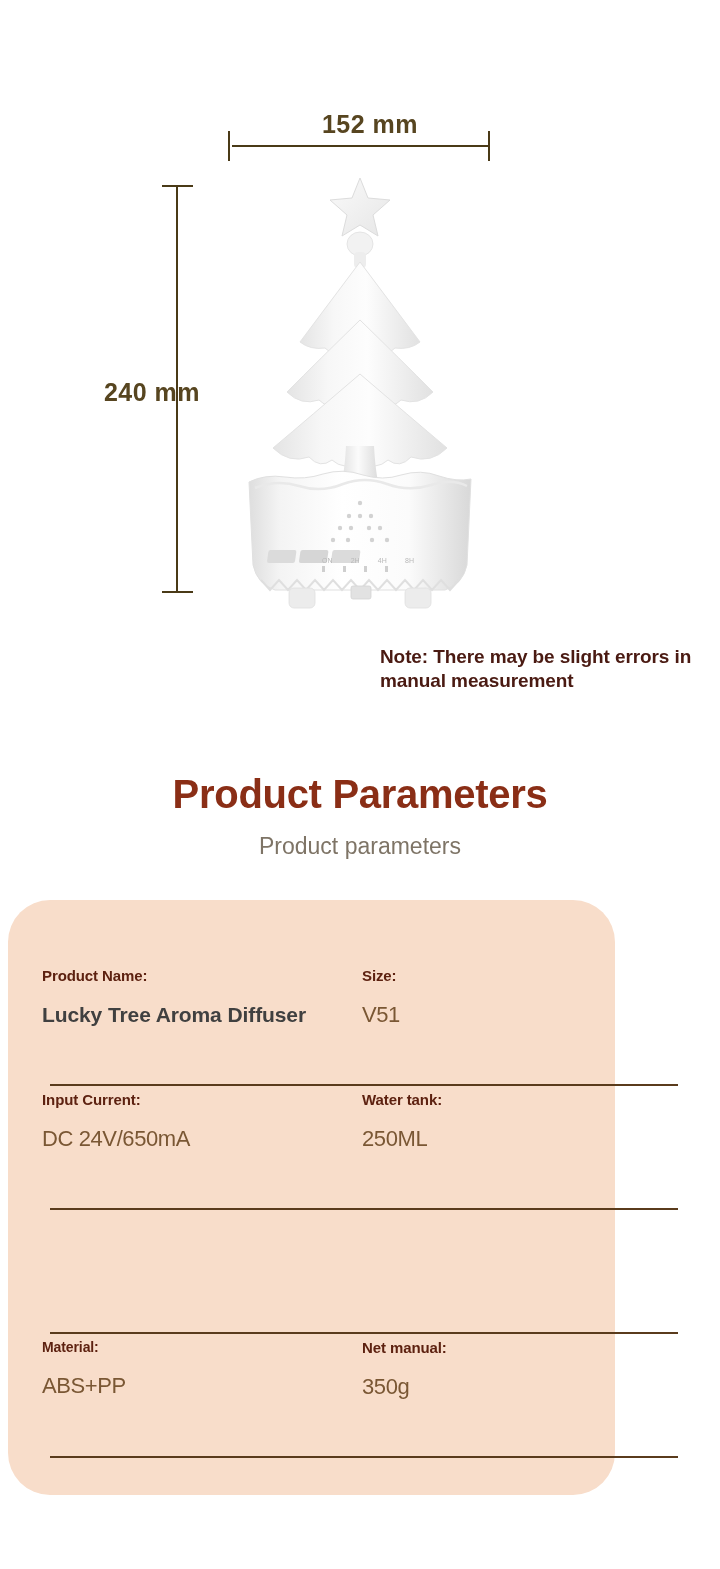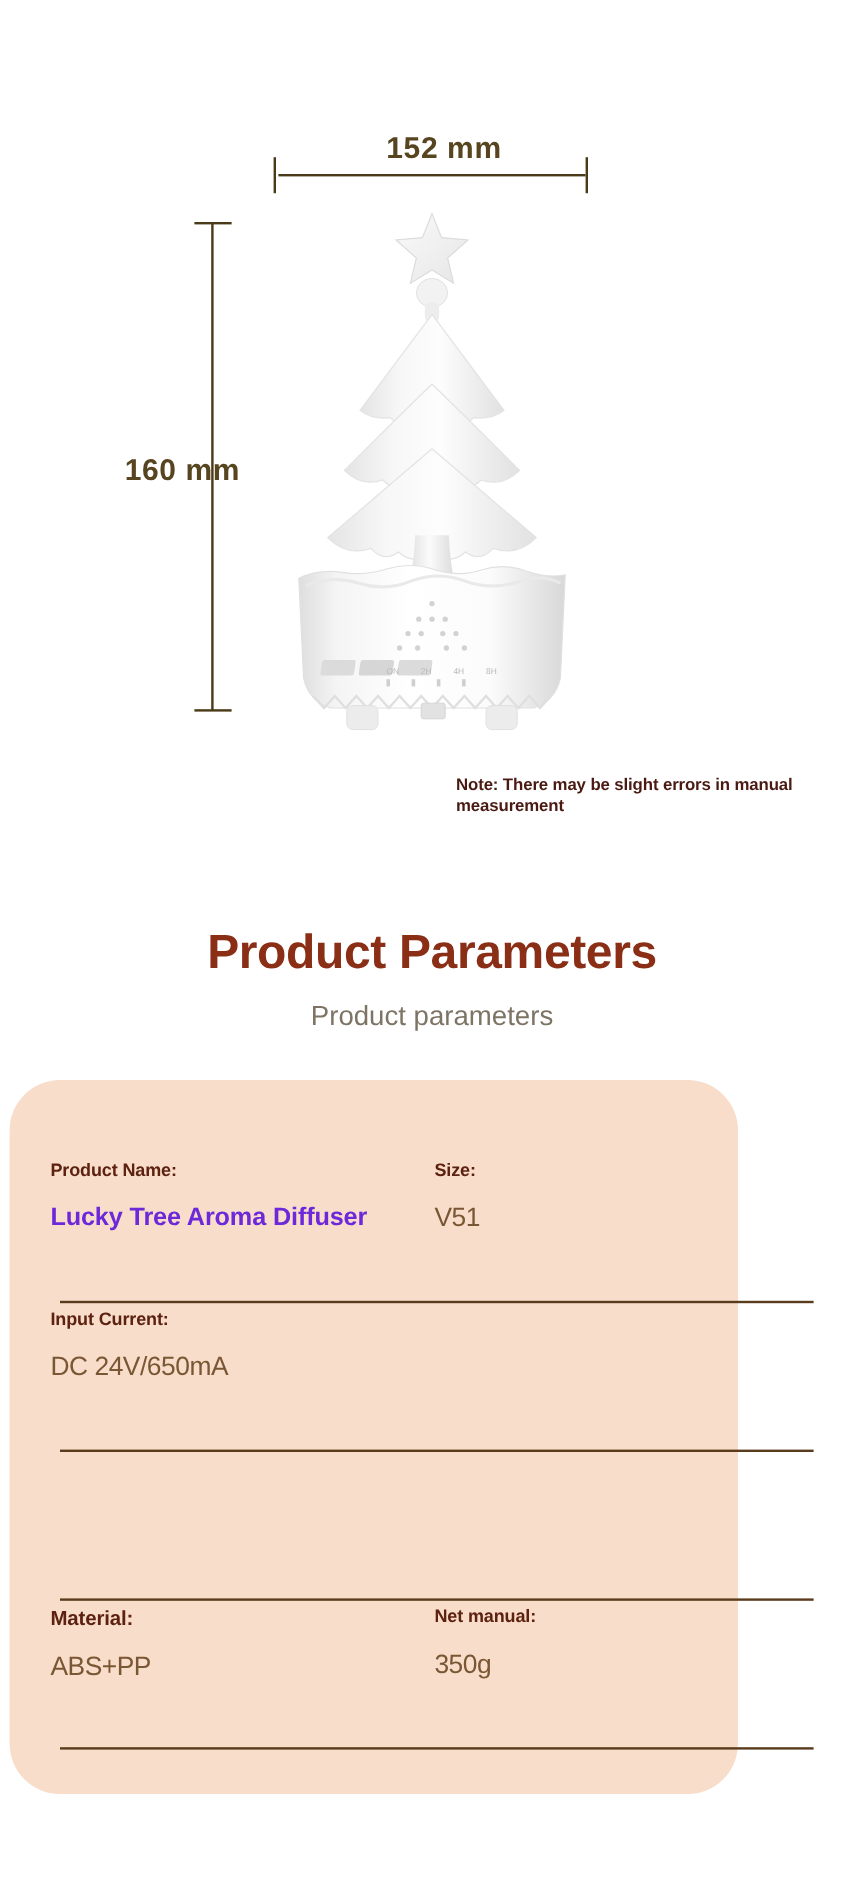--- a/index.html
+++ b/index.html
@@ -92,21 +92,21 @@
     width: 310px;
     height: 440px;
   }
   #product svg { display: block; width: 100%; height: 100%; }
 
   
   #note {
     position: absolute;
     left: 380px; top: 645px;
     width: 320px;
-    font-size: 14px;
+    font-size: 19px;
     font-weight: 700;
     line-height: 1.25;
     color: #4a1a12;
     letter-spacing: -0.1px;
   }
 
   
   #heading {
     position: absolute;
     left: 0; top: 772px;
@@ -160,34 +160,34 @@
 
   .spec-label {
     font-size: 15px;
     font-weight: 700;
     color: #5d2110;
     letter-spacing: -0.1px;
     line-height: 1;
     margin-bottom: 21px;
     white-space: nowrap;
   }
-  .spec-label.small { font-size: 17px; }
+  .spec-label.small { font-size: 14px; }
 
   .spec-value {
     font-size: 22px;
     font-weight: 400;
     color: #7a5734;
     line-height: 1;
     letter-spacing: -0.4px;
     white-space: nowrap;
   }
   .spec-value.bold {
     font-size: 21px;
     font-weight: 700;
-    color: #6d28d9;
+    color: #404040;
     letter-spacing: -0.1px;
   }
 
   .spec-divider {
     position: absolute;
     left: 8px;
     bottom: 0;
     width: 628px;
     height: 2px;
     background: #5a3b1c;
@@ -198,21 +198,21 @@
 
 <div id="page">
 
   <div id="diagram">
 
     <div class="dim-h-label">152 mm</div>
     <div class="dim-h-line"></div>
     <div class="dim-cap-v left"></div>
     <div class="dim-cap-v right"></div>
 
-    <div class="dim-v-label">160 mm</div>
+    <div class="dim-v-label">240 mm</div>
     <div class="dim-v-line"></div>
     <div class="dim-cap-h top"></div>
     <div class="dim-cap-h bottom"></div>
 
     <div id="product">
       <svg viewBox="0 0 310 440" xmlns="http://www.w3.org/2000/svg">
         <defs>
           <linearGradient id="gTree" x1="0" y1="0" x2="1" y2="0">
             <stop offset="0%" stop-color="#e4e4e4"></stop>
             <stop offset="28%" stop-color="#f7f7f7"></stop>
@@ -335,20 +335,24 @@
         </div>
         <div class="spec-divider"></div>
       </div>
 
       <div class="spec-row">
         <div class="cols">
           <div class="spec-col left">
             <div class="spec-label">Input Current:</div>
             <div class="spec-value">DC 24V/650mA</div>
           </div>
+          <div class="spec-col right">
+            <div class="spec-label">Water tank:</div>
+            <div class="spec-value">250ML</div>
+          </div>
         </div>
         <div class="spec-divider"></div>
       </div>
 
       <div class="spec-row">
         <div class="cols">
         </div>
         <div class="spec-divider"></div>
       </div>
 

